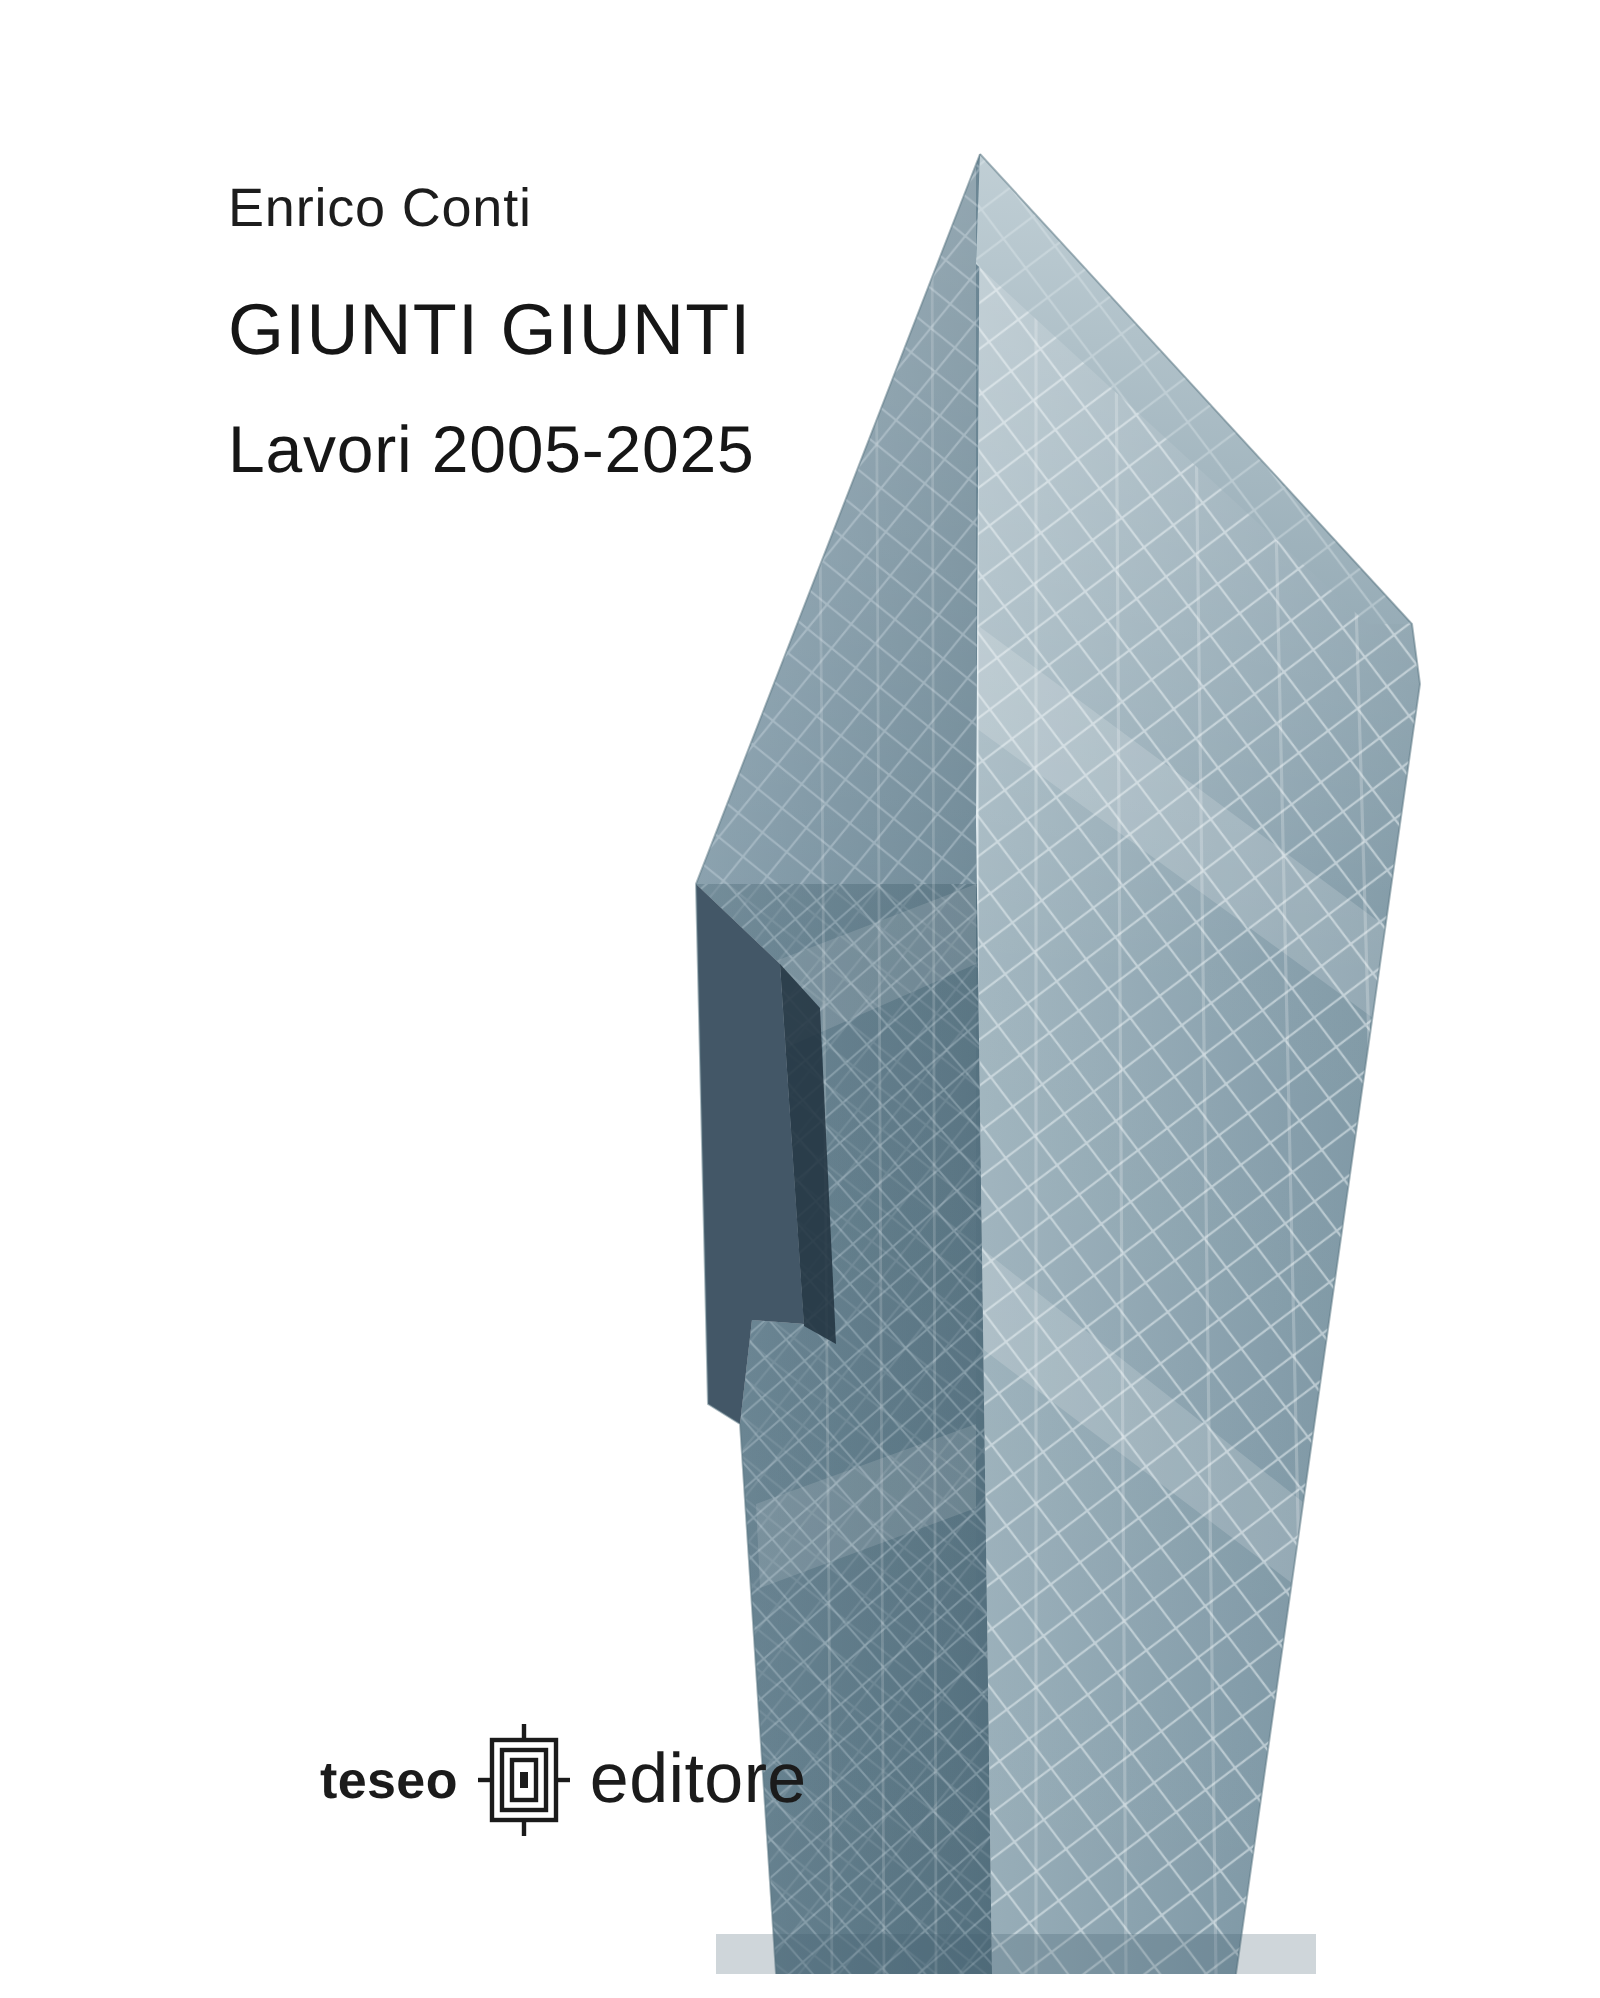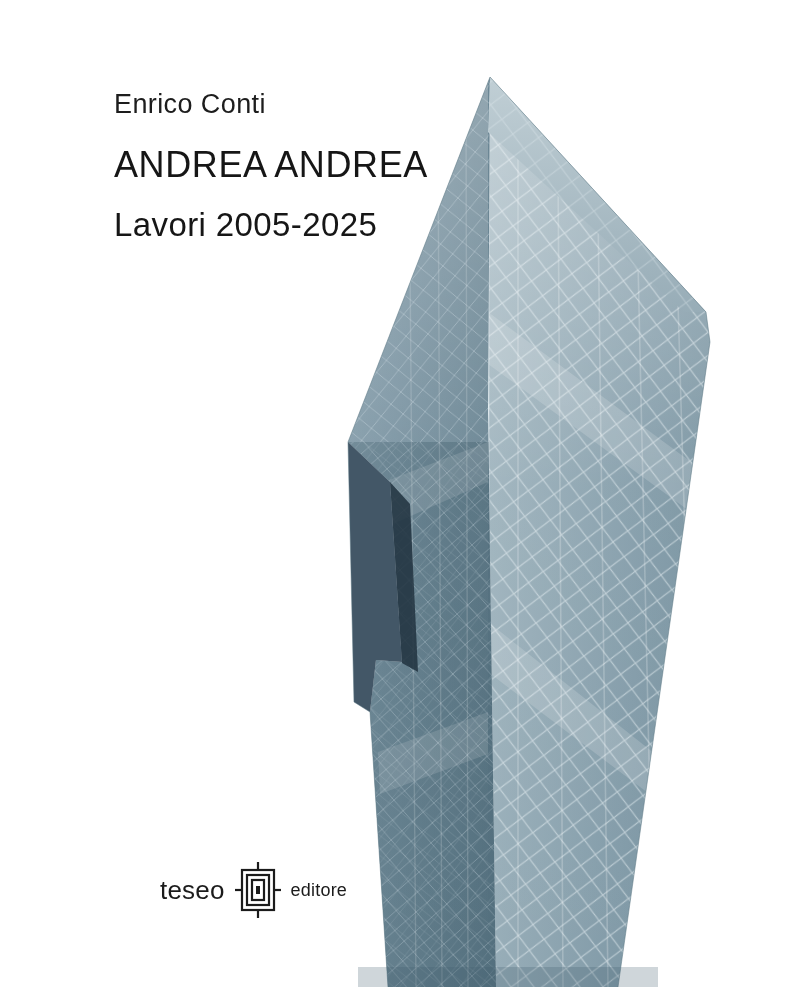--- a/index.html
+++ b/index.html
@@ -86,30 +86,30 @@
     align-items: center;
     gap: 10px;
     z-index: 6;
   }
   .publisher-mark {
     width: 46px;
     height: 58px;
     display: block;
   }
   .publisher-name {
-    font-size: 18px;
+    font-size: 35px;
     color: #1b1b1b;
     letter-spacing: 0.2px;
     font-weight: 400;
   }
   .publisher-word-left {
     font-size: 26px;
     color: #1b1b1b;
     letter-spacing: 0.2px;
-    font-weight: 400;
+    font-weight: 700;
   }
 </style>
 </head>
 <body>
 
 <div class="page">
   <div class="cover">
 
     <svg class="photo" viewBox="0 0 764 975" preserveAspectRatio="none">
       <defs>
@@ -213,21 +213,21 @@
       <g fill="none" stroke="#5b7784" stroke-opacity="0.5" stroke-width="1">
         <path d="M472 65 L688 300 L692 330 L600 975"></path>
         <path d="M472 65 L330 430 L336 690 L352 700 L370 975"></path>
       </g>
 
       <rect x="340" y="955" width="300" height="20" fill="#3f5b6a" opacity="0.25"></rect>
     </svg>
 
     <div class="title-block">
       <p class="author">Enrico Conti</p>
-      <h1 class="book-title">ANDREA ANDREA</h1>
+      <h1 class="book-title">GIUNTI GIUNTI</h1>
       <h2 class="book-subtitle">Lavori 2005-2025</h2>
     </div>
 
     <div class="publisher">
       <span class="publisher-word-left">teseo</span>
 
       <svg class="publisher-mark" viewBox="0 0 46 58">
         <g stroke="#1b1b1b" stroke-width="2.2" fill="none">
 
           <line x1="23" y1="1" x2="23" y2="9"></line>

